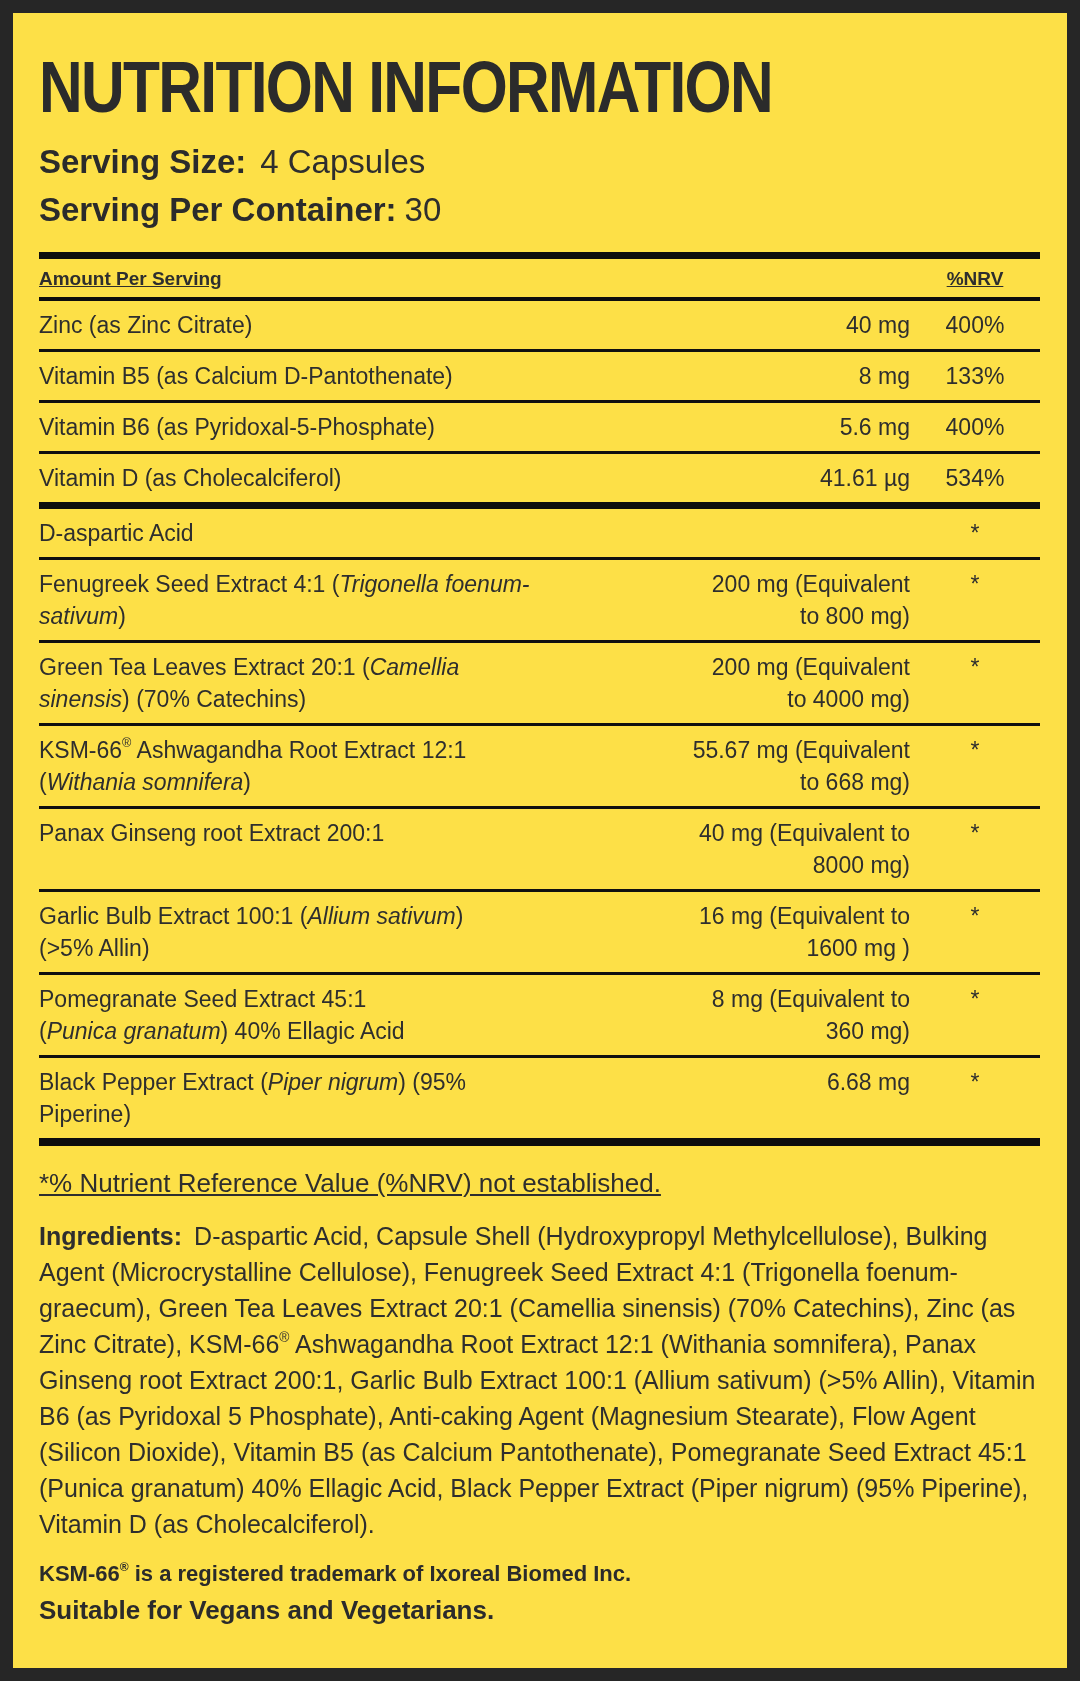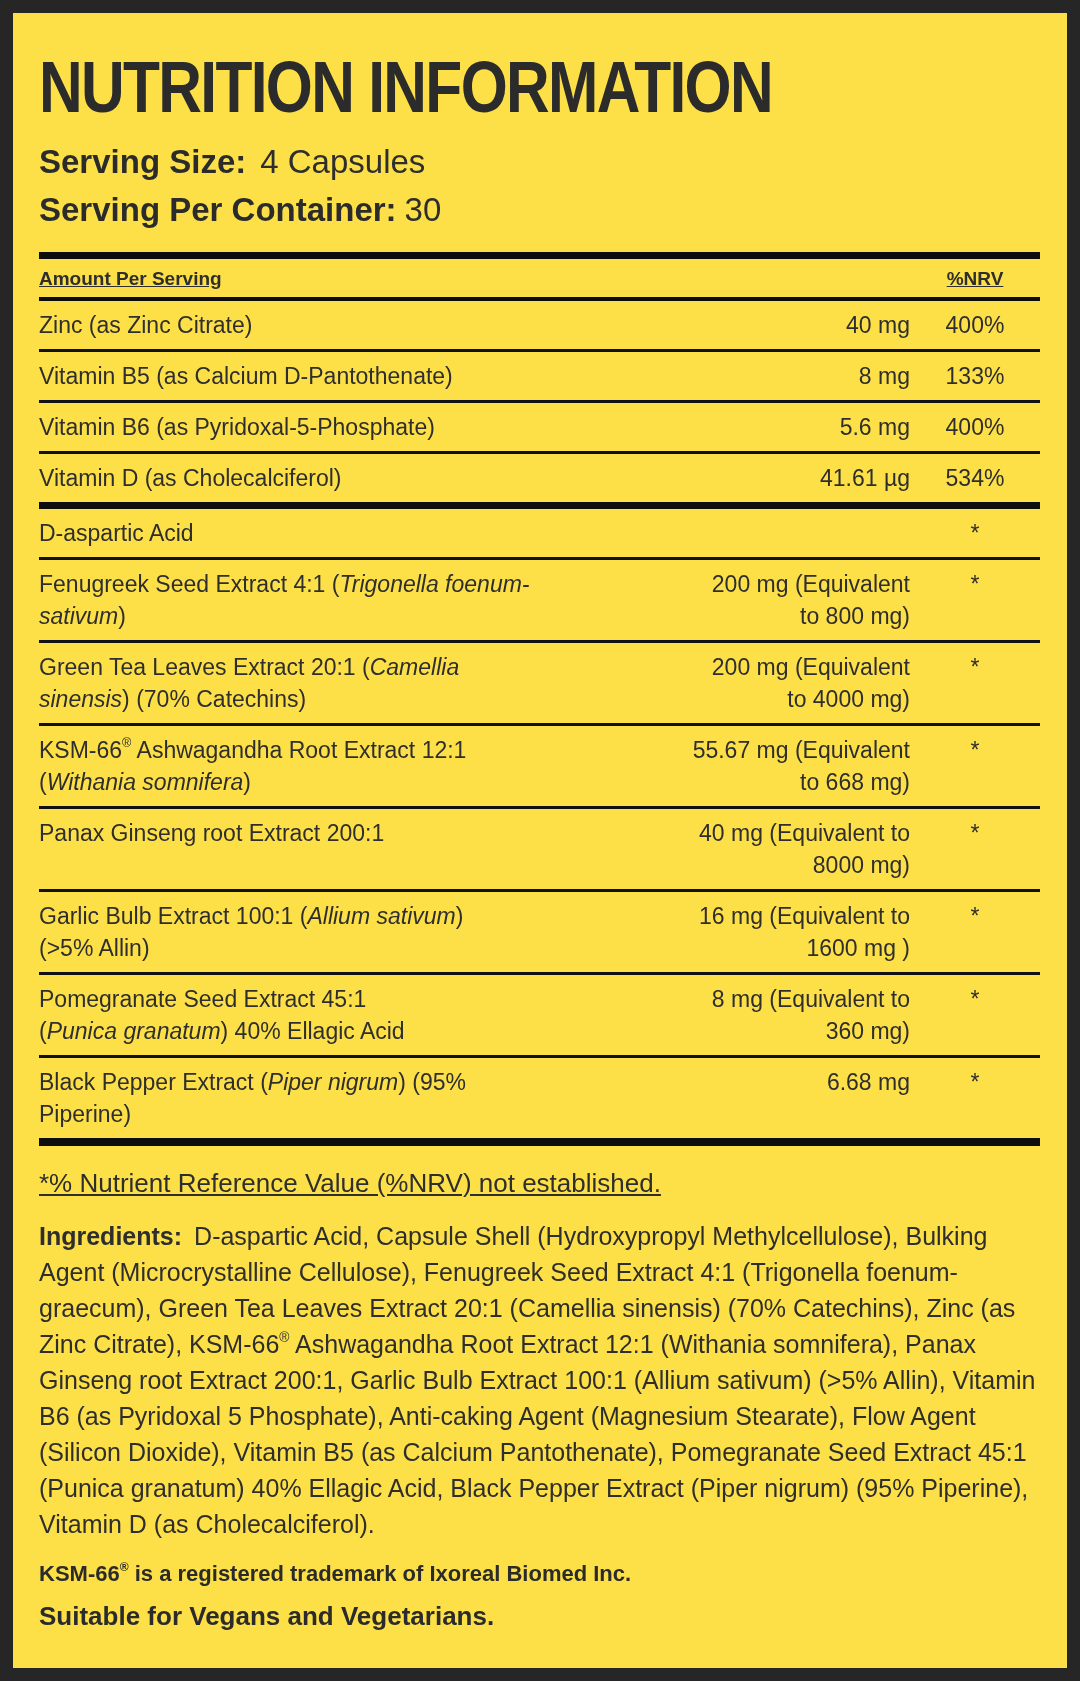--- a/index.html
+++ b/index.html
@@ -82,21 +82,21 @@
   }
   .ingredients .ing-label{font-weight:700;margin-right:12px;}
   .trademark{
     margin-top:16px;
     font-size:22px;
     line-height:32px;
     font-weight:700;
     color:#2b2b2b;
   }
   .vegan{
-    margin-top:10px;
+    margin-top:4px;
     font-size:26px;
     line-height:32px;
     font-weight:700;
     color:#2b2b2b;
   }
 </style>
 </head>
 <body>
 
 <div class="panel">

